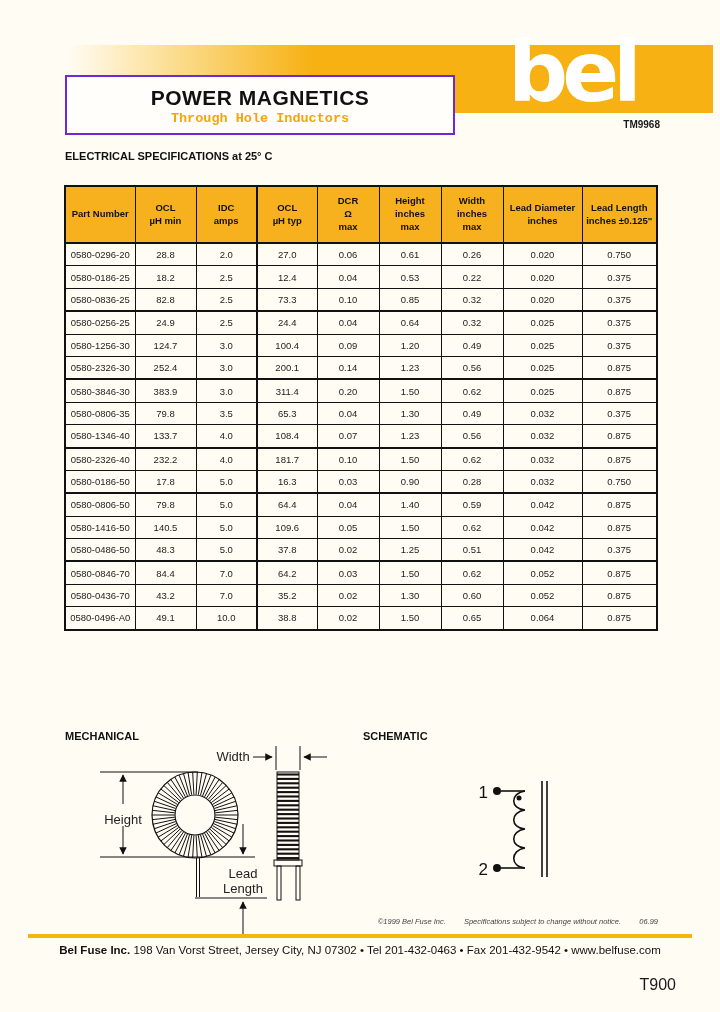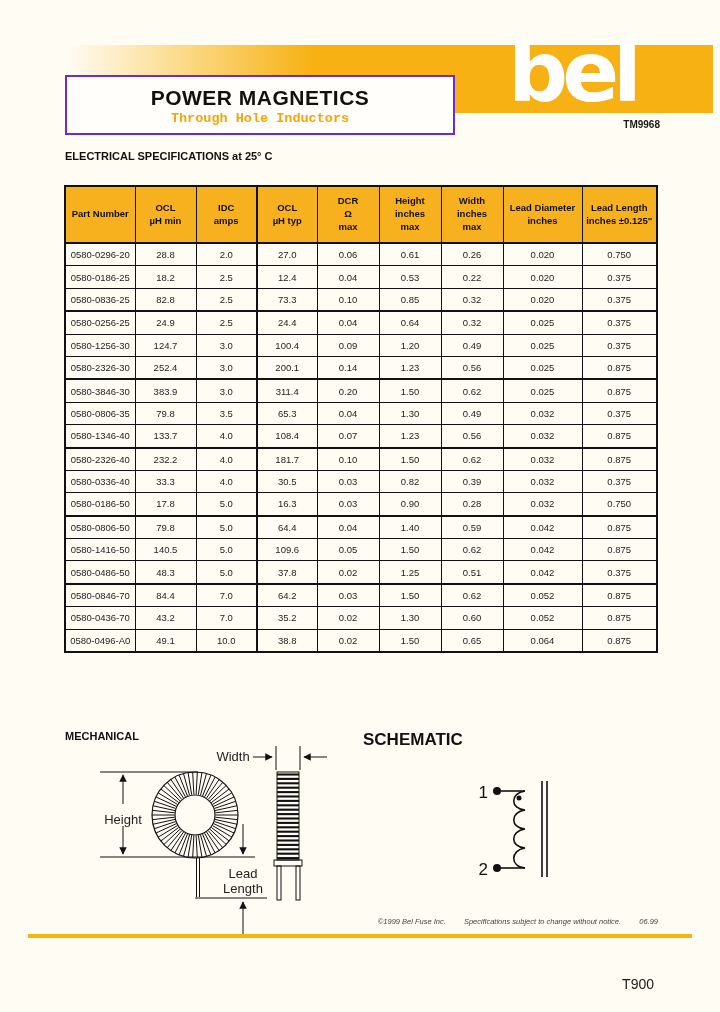--- a/index.html
+++ b/index.html
@@ -13,21 +13,21 @@
     letter-spacing:-6px;color:#FFFFFF;font-family:"DejaVu Sans",sans-serif;}
   .doc-number{position:absolute;right:60px;top:119px;font-size:10px;font-weight:bold;color:#1a1a1a;}
 
   .title-box{position:absolute;left:65px;top:75px;width:386px;height:56px;background:#FFFEFA;
     border:2px solid #6d28d9;text-align:center;z-index:2;}
   .title-box .main{margin-top:9px;font-size:21px;font-weight:bold;color:#111;letter-spacing:.5px;}
   .title-box .sub{font-size:13.5px;font-weight:bold;color:#F2A60C;margin-top:1px;font-family:Liberation Mono, monospace;}
 
   .sec-elec{position:absolute;left:65px;top:150px;font-size:11px;font-weight:bold;color:#111;}
   .sec-mech{position:absolute;left:65px;top:730px;font-size:11px;font-weight:bold;color:#111;}
-  .sec-schem{position:absolute;left:363px;top:730px;font-size:17px;font-weight:bold;color:#111;}
+  .sec-schem{position:absolute;left:363px;top:730px;font-size:11px;font-weight:bold;color:#111;}
 
   
   #spec-table{position:absolute;left:64px;top:185px;border-collapse:collapse;border:2px solid #111;table-layout:fixed;}
   #spec-table th,#spec-table td{border:1px solid #111;padding:0;text-align:center;vertical-align:middle;}
   #spec-table th{background:#F7B01E;height:55px;font-size:9.5px;font-weight:bold;line-height:1.35;color:#111;border-bottom:2px solid #111;}
   #spec-table td{height:21.4px;font-size:9.5px;color:#1c1c1c;}
   #spec-table .thick-right{border-right-width:2px;}
   #spec-table tr.group-end td{border-bottom-width:2px;}
 
   
@@ -36,21 +36,21 @@
   .dim-label{font-size:13px;fill:#222;}
   .pin-label{font-size:17px;fill:#111;}
 
   
   .legal{position:absolute;right:62px;top:917px;font-size:7.5px;font-style:italic;color:#444;white-space:nowrap;}
   .legal span{margin-left:16px;}
   .legal span:first-child{margin-left:0;}
   .gold-rule{position:absolute;left:28px;top:934px;width:664px;height:4px;background:#F5B509;}
   .address{position:absolute;left:0;top:944px;width:720px;text-align:center;font-size:11.5px;color:#111;}
   .address .co{font-weight:bold;}
-  .page-code{position:absolute;right:66px;top:976px;font-size:14px;color:#1a1a1a;}
+  .page-code{position:absolute;right:44px;top:976px;font-size:16px;color:#1a1a1a;}
 </style>
 </head>
 <body>
 
 <div class="page">
 
   <div class="banner"></div>
   <div class="logo">bel</div>
   <div class="doc-number">TM9968</div>
 
@@ -189,31 +189,20 @@
         <tr>
           <td>0580-2326-40</td>
           <td>232.2</td>
           <td class="thick-right">4.0</td>
           <td>181.7</td>
           <td>0.10</td>
           <td>1.50</td>
           <td>0.62</td>
           <td>0.032</td>
           <td>0.875</td>
-        </tr>
-        <tr>
-          <td>0580-0336-40</td>
-          <td>33.3</td>
-          <td class="thick-right">4.0</td>
-          <td>30.5</td>
-          <td>0.03</td>
-          <td>0.82</td>
-          <td>0.39</td>
-          <td>0.032</td>
-          <td>0.375</td>
         </tr>
         <tr class="group-end">
           <td>0580-0186-50</td>
           <td>17.8</td>
           <td class="thick-right">5.0</td>
           <td>16.3</td>
           <td>0.03</td>
           <td>0.90</td>
           <td>0.28</td>
           <td>0.032</td>
@@ -427,15 +416,18 @@
     <text class="pin-label" x="33" y="38" text-anchor="end">1</text>
     <text class="pin-label" x="33" y="115" text-anchor="end">2</text>
   </svg>
 
   <div class="legal">
     <span>©1999 Bel Fuse Inc.</span>
     <span>Specifications subject to change without notice.</span>
     <span>06.99</span>
   </div>
   <div class="gold-rule"></div>
+  <div class="address">
+    <span class="co">Bel Fuse Inc.</span><span> 198 Van Vorst Street, Jersey City, NJ 07302 • Tel 201-432-0463 • Fax 201-432-9542 • www.belfuse.com</span>
+  </div>
   <div class="page-code">T900</div>
 
 </div>
 
 </body></html>

